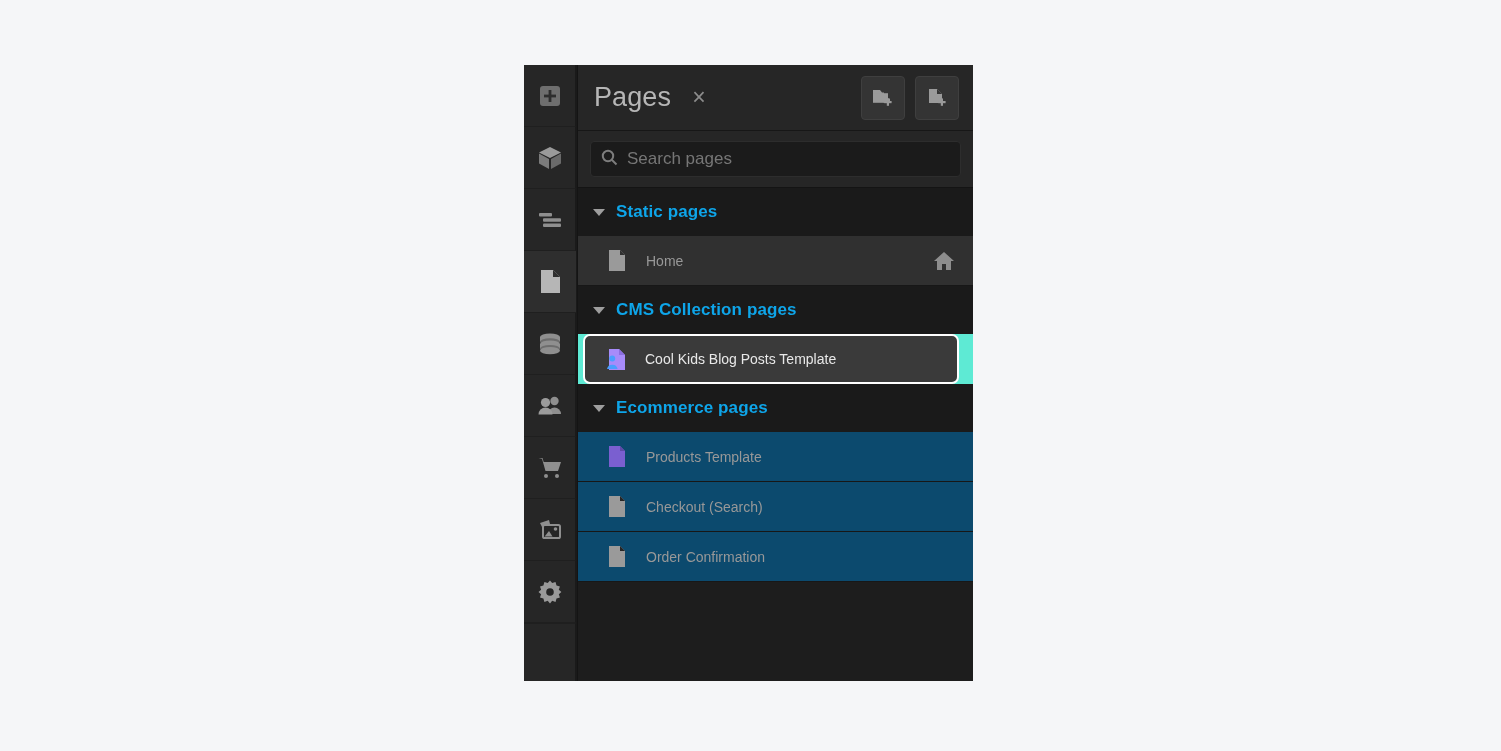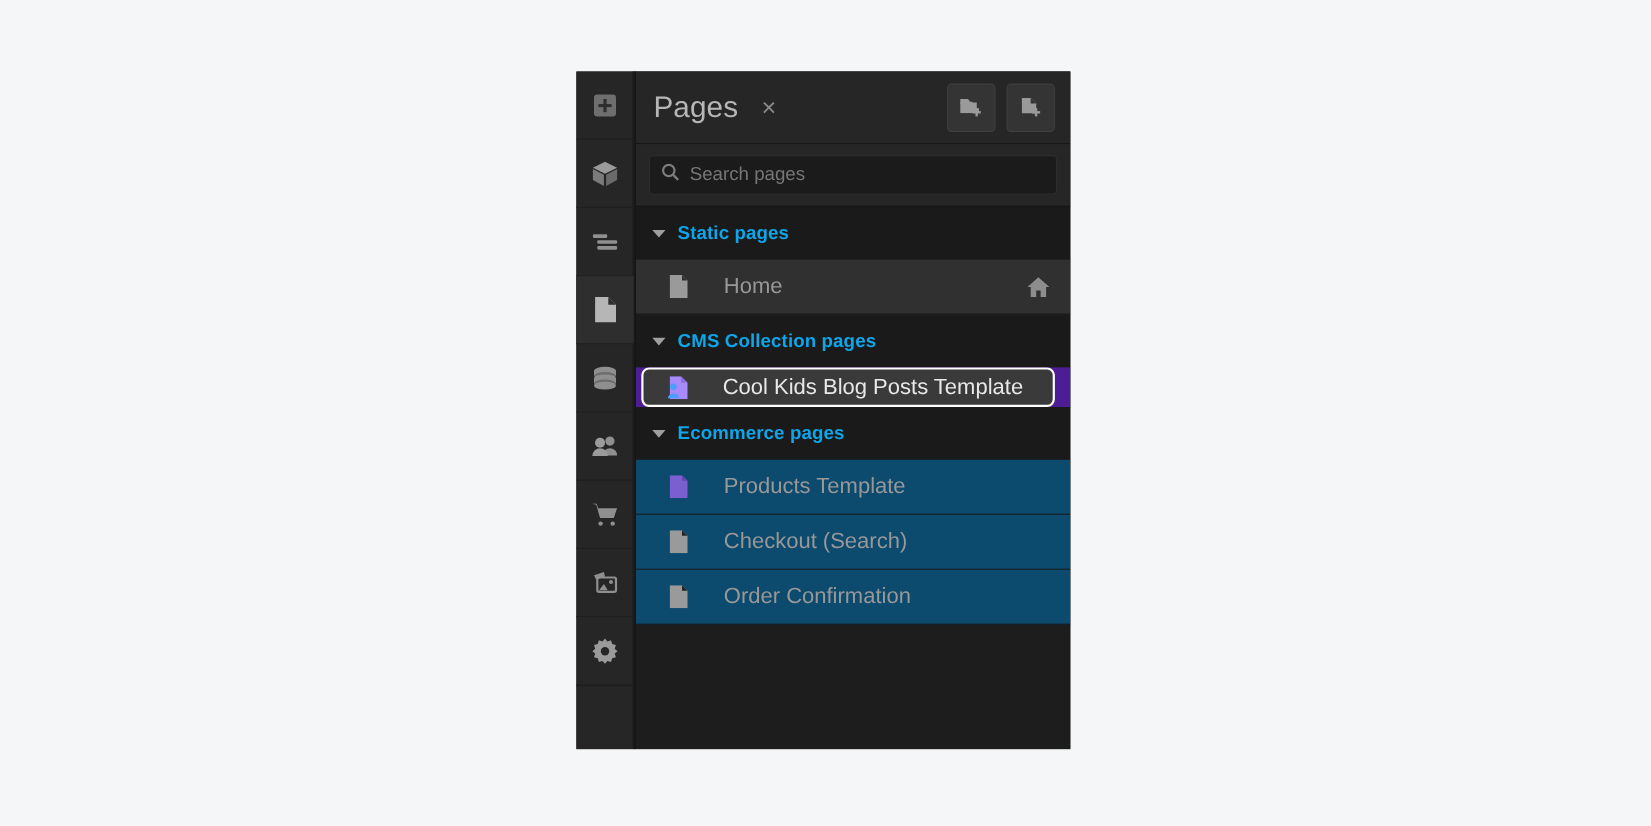--- a/index.html
+++ b/index.html
@@ -155,32 +155,32 @@
     padding: 0 18px 0 28px;
     background: #0c4a6e;
     border-bottom: 1px solid #171717;
     position: relative;
     cursor: pointer;
   }
   .row.hovered { background: #303030; }
   .row-icon { flex: none; width: 22px; display:flex; align-items:center; justify-content:center; }
   .row-icon svg { display: block; }
   .row-label {
-    margin-left: 30px;
-    font-size: 20px;
+    margin-left: 18px;
+    font-size: 14px;
     color: #989898;
     white-space: nowrap;
   }
   .row-right { margin-left: auto; display: flex; align-items: center; }
   .row-right svg { fill: #8d8d8d; display: block; }
 
   .row-selected-wrap {
     position: relative;
-    height: 36px;
-    background: #4c1d95;
+    height: 50px;
+    background: #5eead4;
   }
   .row-selected {
     position: absolute;
     left: 5px; right: 14px; top: 0; bottom: 0;
     background: #3a3a3a;
     border: 2px solid #ffffff;
     border-radius: 7px;
     display: flex;
     align-items: center;
     padding-left: 20px;

